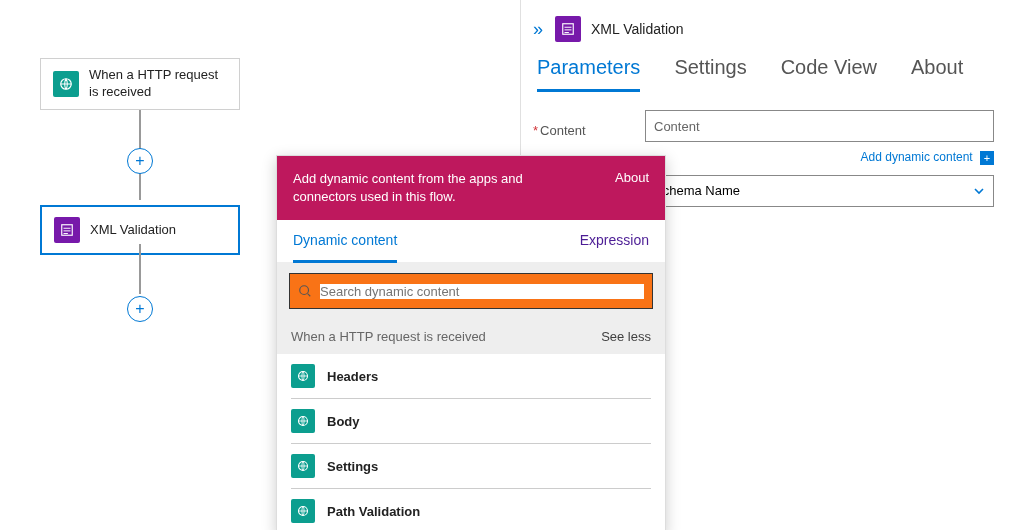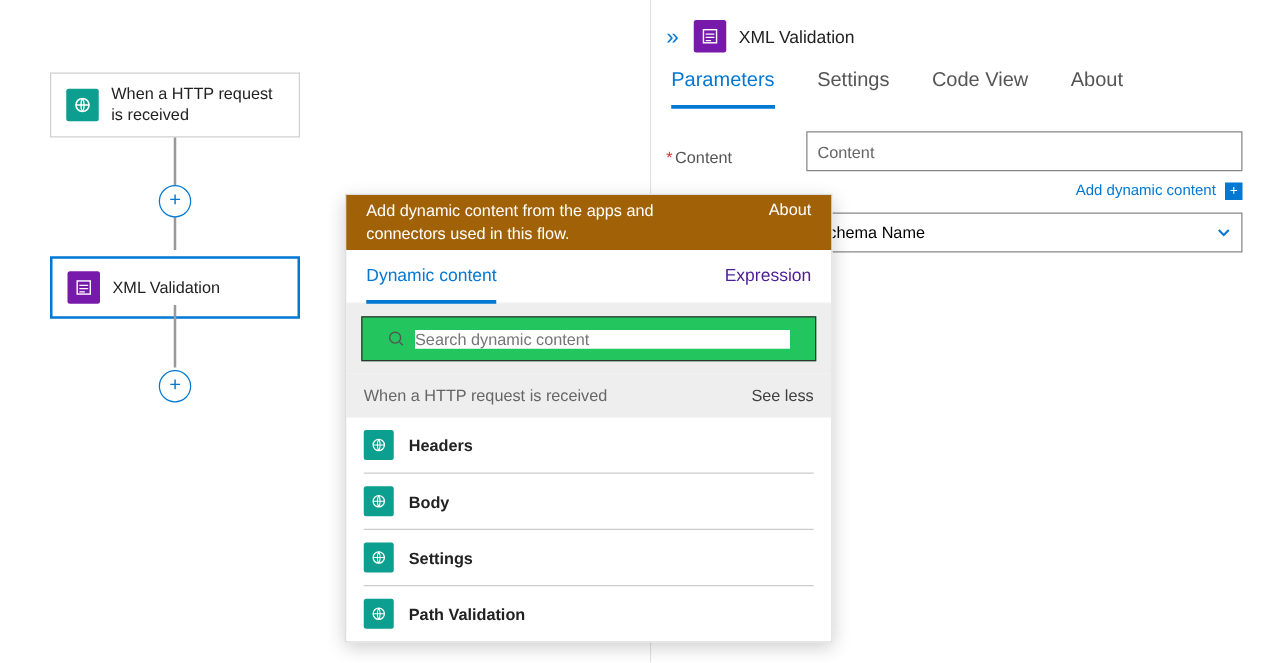--- a/index.html
+++ b/index.html
@@ -16,42 +16,42 @@
 .plus-circle { position: absolute; width: 26px; height: 26px; border: 1px solid #0078d4; border-radius: 50%; background: #fff; display: flex; align-items: center; justify-content: center; color: #0078d4; font-size: 16px; left: 50%; transform: translateX(-50%); cursor: pointer; }
 
 
 .divider { position: absolute; left: 520px; top: 0; width: 1px; height: 530px; background: #e0e0e0; }
 .panel { position: absolute; left: 521px; top: 0; right: 0; height: 530px; background: #fff; padding: 10px 16px 0 12px; }
 .panel-header { display: flex; align-items: center; padding: 6px 0 14px 0; }
 .collapse-btn { color: #0078d4; font-size: 18px; margin-right: 12px; cursor: pointer; }
 .panel-icon { width: 26px; height: 26px; background: #7719aa; border-radius: 2px; display: flex; align-items: center; justify-content: center; color: #fff; margin-right: 10px; }
 .panel-title { font-size: 14px; color: #222; font-weight: 400; }
 .tabs { display: flex; gap: 34px; padding-left: 4px; margin-bottom: 18px; }
-.tab { font-size: 16px; color: #555; padding-bottom: 10px; cursor: pointer; }
+.tab { font-size: 20px; color: #555; padding-bottom: 10px; cursor: pointer; }
 .tab.active { color: #0078d4; border-bottom: 3px solid #0078d4; }
 .form-row { display: flex; align-items: center; margin-bottom: 8px; }
 .form-label { width: 112px; font-size: 13px; color: #555; padding-top: 8px; }
 .req { color: #d13438; margin-right: 2px; }
 .form-input { flex: 1; height: 32px; border: 1px solid #888; padding: 0 8px; font-size: 13px; color: #333; }
 .form-input::placeholder { color: #666; }
 .form-select { flex: 1; height: 32px; border: 1px solid #888; display: flex; align-items: center; justify-content: space-between; padding: 0 8px; font-size: 13px; cursor: pointer; }
 .chev { color: #0078d4; }
 .add-dyn-row { text-align: right; font-size: 12px; color: #0078d4; margin: 2px 0 10px 0; }
 .add-dyn-badge { display: inline-block; width: 14px; height: 14px; background: #0078d4; color: #fff; text-align: center; line-height: 14px; font-size: 11px; margin-left: 4px; vertical-align: middle; }
 
 
 .popup { position: absolute; left: 276px; top: 155px; width: 390px; background: #fff; box-shadow: 0 4px 14px rgba(0,0,0,.2); border: 1px solid #ddd; }
-.popup-head { background: #a16207; color: #fff; padding: 4px 16px; display: flex; justify-content: space-between; align-items: flex-start; }
+.popup-head { background: #be185d; color: #fff; padding: 14px 16px; display: flex; justify-content: space-between; align-items: flex-start; }
 .popup-head-text { font-size: 13px; line-height: 1.4; max-width: 280px; }
 .popup-hide { font-size: 13px; cursor: pointer; }
 .popup-tabs { display: flex; gap: 28px; padding: 12px 16px 0 16px; border-bottom: 1px solid #eee; justify-content: space-between; }
 .popup-tab { font-size: 14px; color: #4c1d95; padding-bottom: 12px; cursor: pointer; }
 .popup-tab.active { color: #0078d4; border-bottom: 3px solid #0078d4; margin-bottom: -1px; }
 .search-wrap { background: #eee; padding: 10px 12px; }
-.search-box { display: flex; align-items: center; background: #22c55e; border: 1px solid #333; height: 36px; padding: 0 20px; }
+.search-box { display: flex; align-items: center; background: #f97316; border: 1px solid #333; height: 36px; padding: 0 8px; }
 .search-box input { border: none; outline: none; flex: 1; font-size: 13px; margin-left: 8px; }
 .group-head { background: #eee; padding: 10px 14px; display: flex; justify-content: space-between; font-size: 13px; color: #666; }
 .see-less { color: #404040; cursor: pointer; }
 .dc-list { padding: 0 14px; }
 .dc-item { display: flex; align-items: center; padding: 10px 0; border-bottom: 1px solid #ccc; cursor: pointer; }
 .dc-item:last-child { border-bottom: none; }
 .dc-icon { width: 24px; height: 24px; background: #0c9e8f; border-radius: 2px; display: flex; align-items: center; justify-content: center; color: #fff; margin-right: 12px; }
 .dc-label { font-size: 13px; font-weight: 600; color: #222; }
 
 svg { display: block; }

